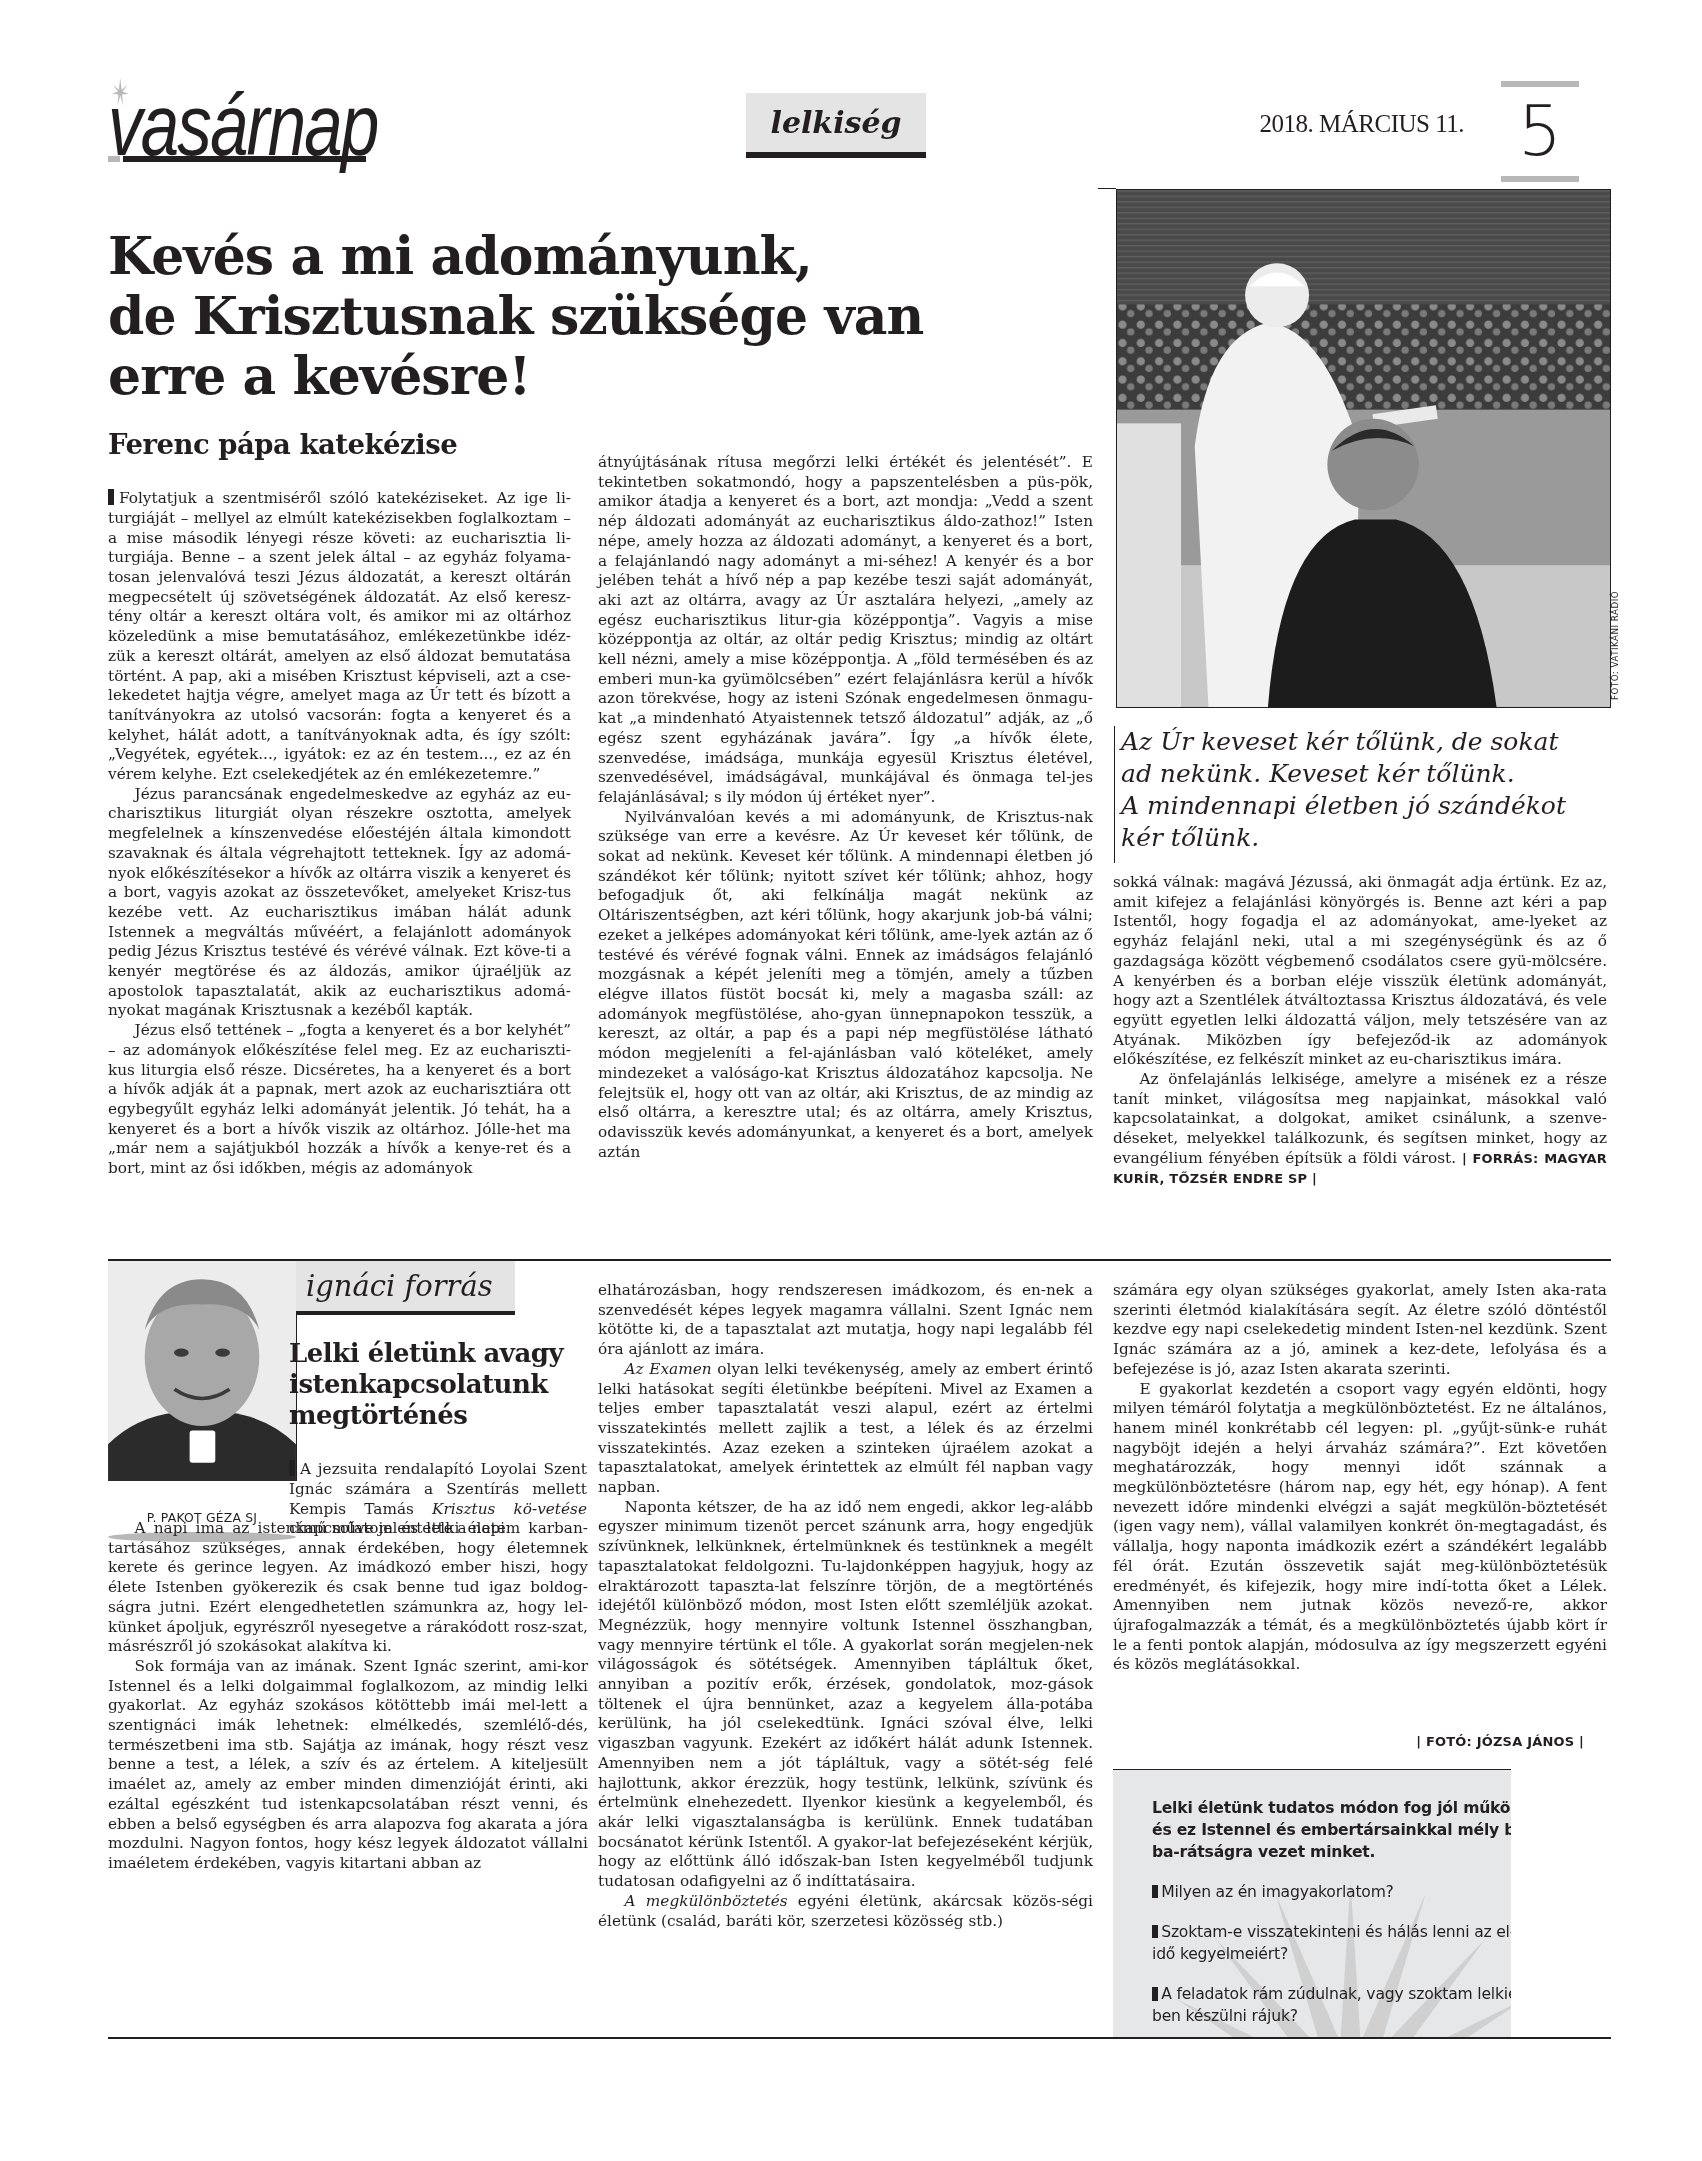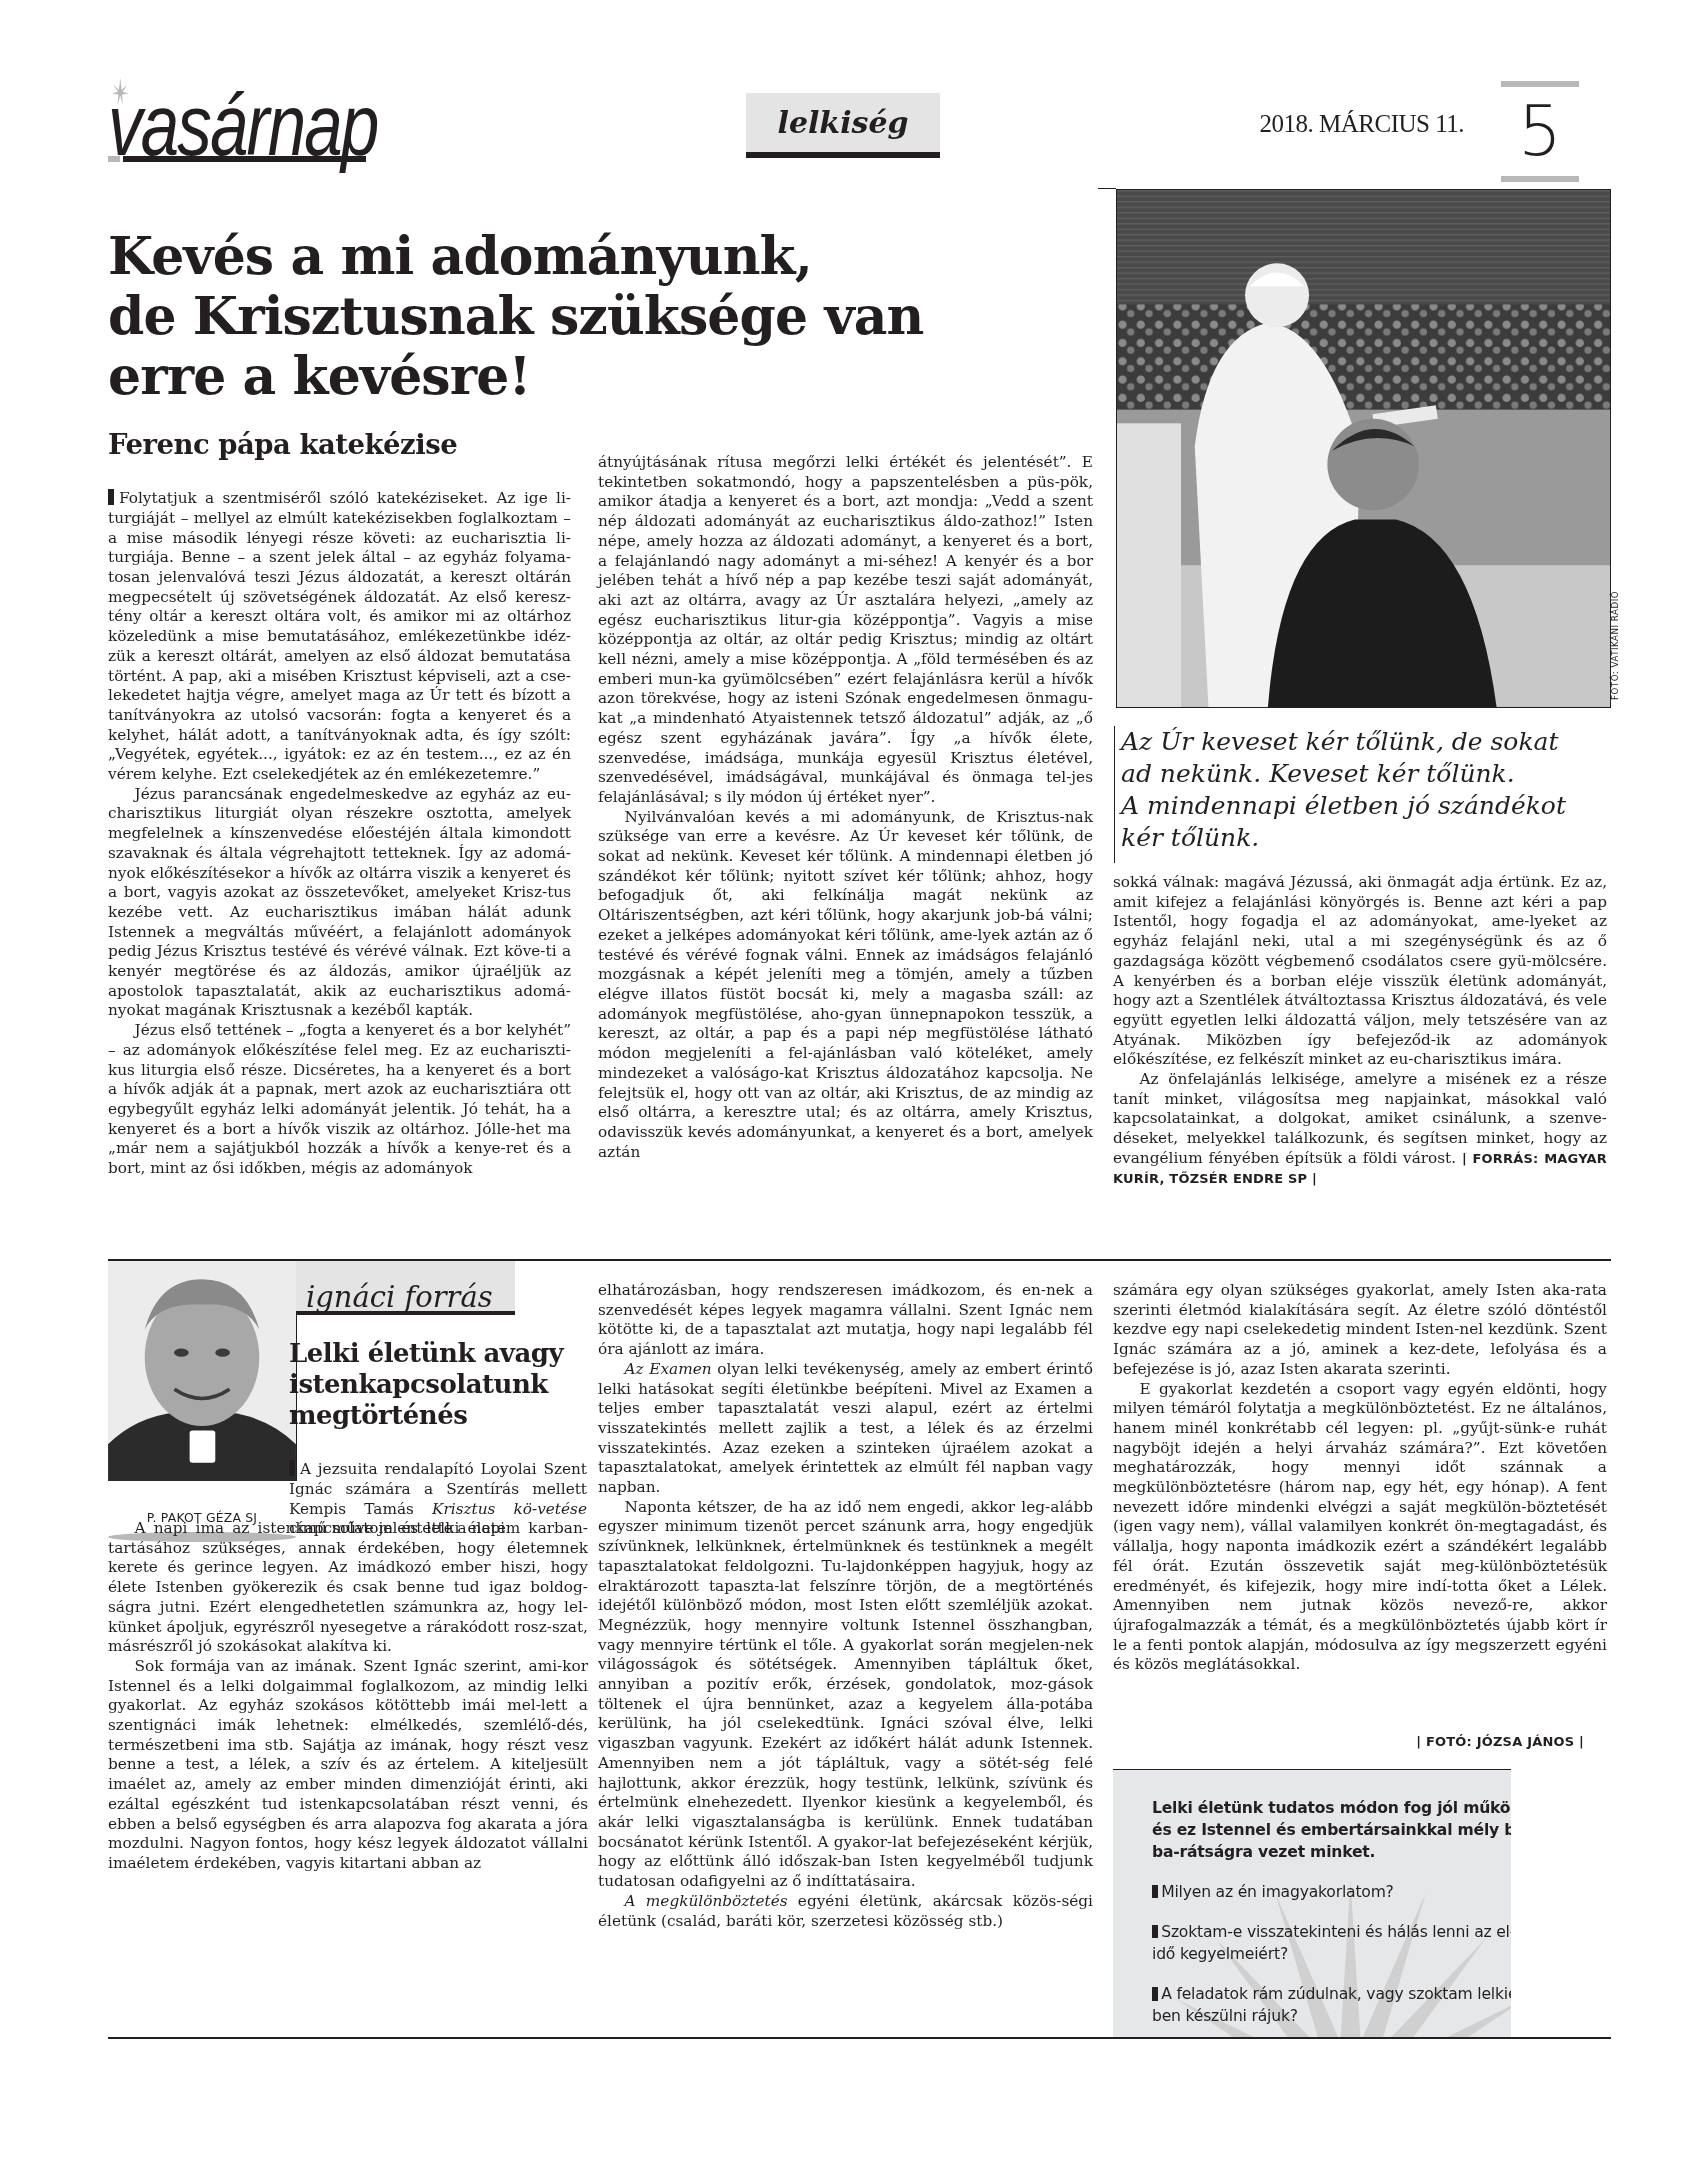--- a/index.html
+++ b/index.html
@@ -8,21 +8,21 @@
   .abs { position: absolute; }
 
   
   .logo { left: 108px; top: 73px; width: 275px; height: 96px; }
   .logo-word { position: absolute; left: 0; top: 9.2px; font-family: "Liberation Sans", sans-serif; font-style: italic;
                font-size: 69px; letter-spacing: -1.8px; color: #231f20; transform: scaleY(1.25); transform-origin: top left; line-height: 1; }
   .logo-spark { position: absolute; left: 3.7px; top: 4.6px; width: 16.5px; height: 27.5px; }
   .logo-bar { position: absolute; left: 14.6px; top: 83px; width: 243px; height: 6.4px; background: #231f20; }
   .logo-bar-grey { position: absolute; left: 0; top: 83px; width: 12px; height: 6.4px; background: #b8b8b8; }
 
-  .section-tag { left: 746px; top: 93px; width: 194px; height: 59px; background: #e4e4e4; border-bottom: 6.4px solid #231f20; }
+  .section-tag { left: 746px; top: 93px; width: 180px; height: 59px; background: #e4e4e4; border-bottom: 6.4px solid #231f20; }
   .section-tag span { display: block; text-align: center; font-family: "DejaVu Serif", serif; font-style: italic; font-weight: bold;
                       font-size: 30px; line-height: 59px; }
   .date { left: 1254px; top: 110px; width: 210px; text-align: right; font-family: "Liberation Serif", serif; font-size: 25px; letter-spacing: -0.5px; }
   .page-num-wrap { left: 1501px; top: 81px; width: 78px; height: 89px; border-top: 6.4px solid #b8b8b8; border-bottom: 6.4px solid #b8b8b8; }
   .page-num { display: block; text-align: center; font-family: "DejaVu Sans", sans-serif; font-weight: 300; font-size: 69px; line-height: 89px; }
 
   
   .headline { left: 108px; top: 226px; width: 961px; font-family: "DejaVu Serif", serif; font-weight: bold; font-size: 52px; line-height: 60px; letter-spacing: -0.9px; }
   .subhead { left: 108px; top: 428px; width: 458px; font-family: "DejaVu Serif", serif; font-weight: bold; font-size: 27.5px; letter-spacing: -0.5px; }
 
@@ -46,21 +46,21 @@
 
   .credit-line { font-family: "DejaVu Sans", sans-serif; font-weight: bold; font-size: 13px; letter-spacing: 0.2px; }
 
   
   .mid-rule { left: 108px; top: 1259px; width: 1503px; height: 2.3px; background: #231f20; }
   .bottom-rule { left: 108px; top: 2037px; width: 1503px; height: 2.3px; background: #231f20; }
   .portrait-box { left: 108px; top: 1261px; width: 188px; height: 220px; background: #e8e8e8; border-right: 0.9px solid #231f20; overflow: hidden; }
   .author-name { left: 108px; top: 1510px; width: 188px; text-align: center; font-family: "DejaVu Sans", sans-serif; font-size: 12.4px; letter-spacing: 0.2px; }
   .author-shadow { left: 108px; top: 1532px; width: 188px; height: 10px; border-radius: 50%; background: #b8b8b8; }
   .column-tag { left: 296px; top: 1261px; width: 219px; height: 50px; background: #e4e4e4; border-bottom: 4.6px solid #231f20; }
-  .column-tag span { display: block; padding-left: 10px; font-family: "DejaVu Serif", serif; font-style: italic; font-size: 29px; line-height: 50px; margin-top: 11px; }
+  .column-tag span { display: block; padding-left: 10px; font-family: "DejaVu Serif", serif; font-style: italic; font-size: 29px; line-height: 50px; }
   .col-headline { left: 289px; top: 1338px; width: 293px; font-family: "DejaVu Serif", serif; font-weight: bold; font-size: 26px; line-height: 31px; letter-spacing: -0.5px; }
   .col4-top { left: 289px; top: 1460px; width: 298px; }
   .col4 { left: 108px; top: 1519px; width: 480px; }
   .col5 { left: 598px; top: 1281px; width: 495px; }
   .col6 { left: 1113px; top: 1281px; width: 494px; }
   .photo-credit2 { left: 1113px; top: 1734px; width: 471px; text-align: right; }
 
   
   .sidebox { left: 1113px; top: 1769px; width: 398px; height: 268px; background: #e6e7e8; border-top: 1.8px solid #231f20; overflow: hidden; }
   .sidebox-star { position: absolute; left: 18.3px; top: 55px; width: 439px; height: 275px; }

